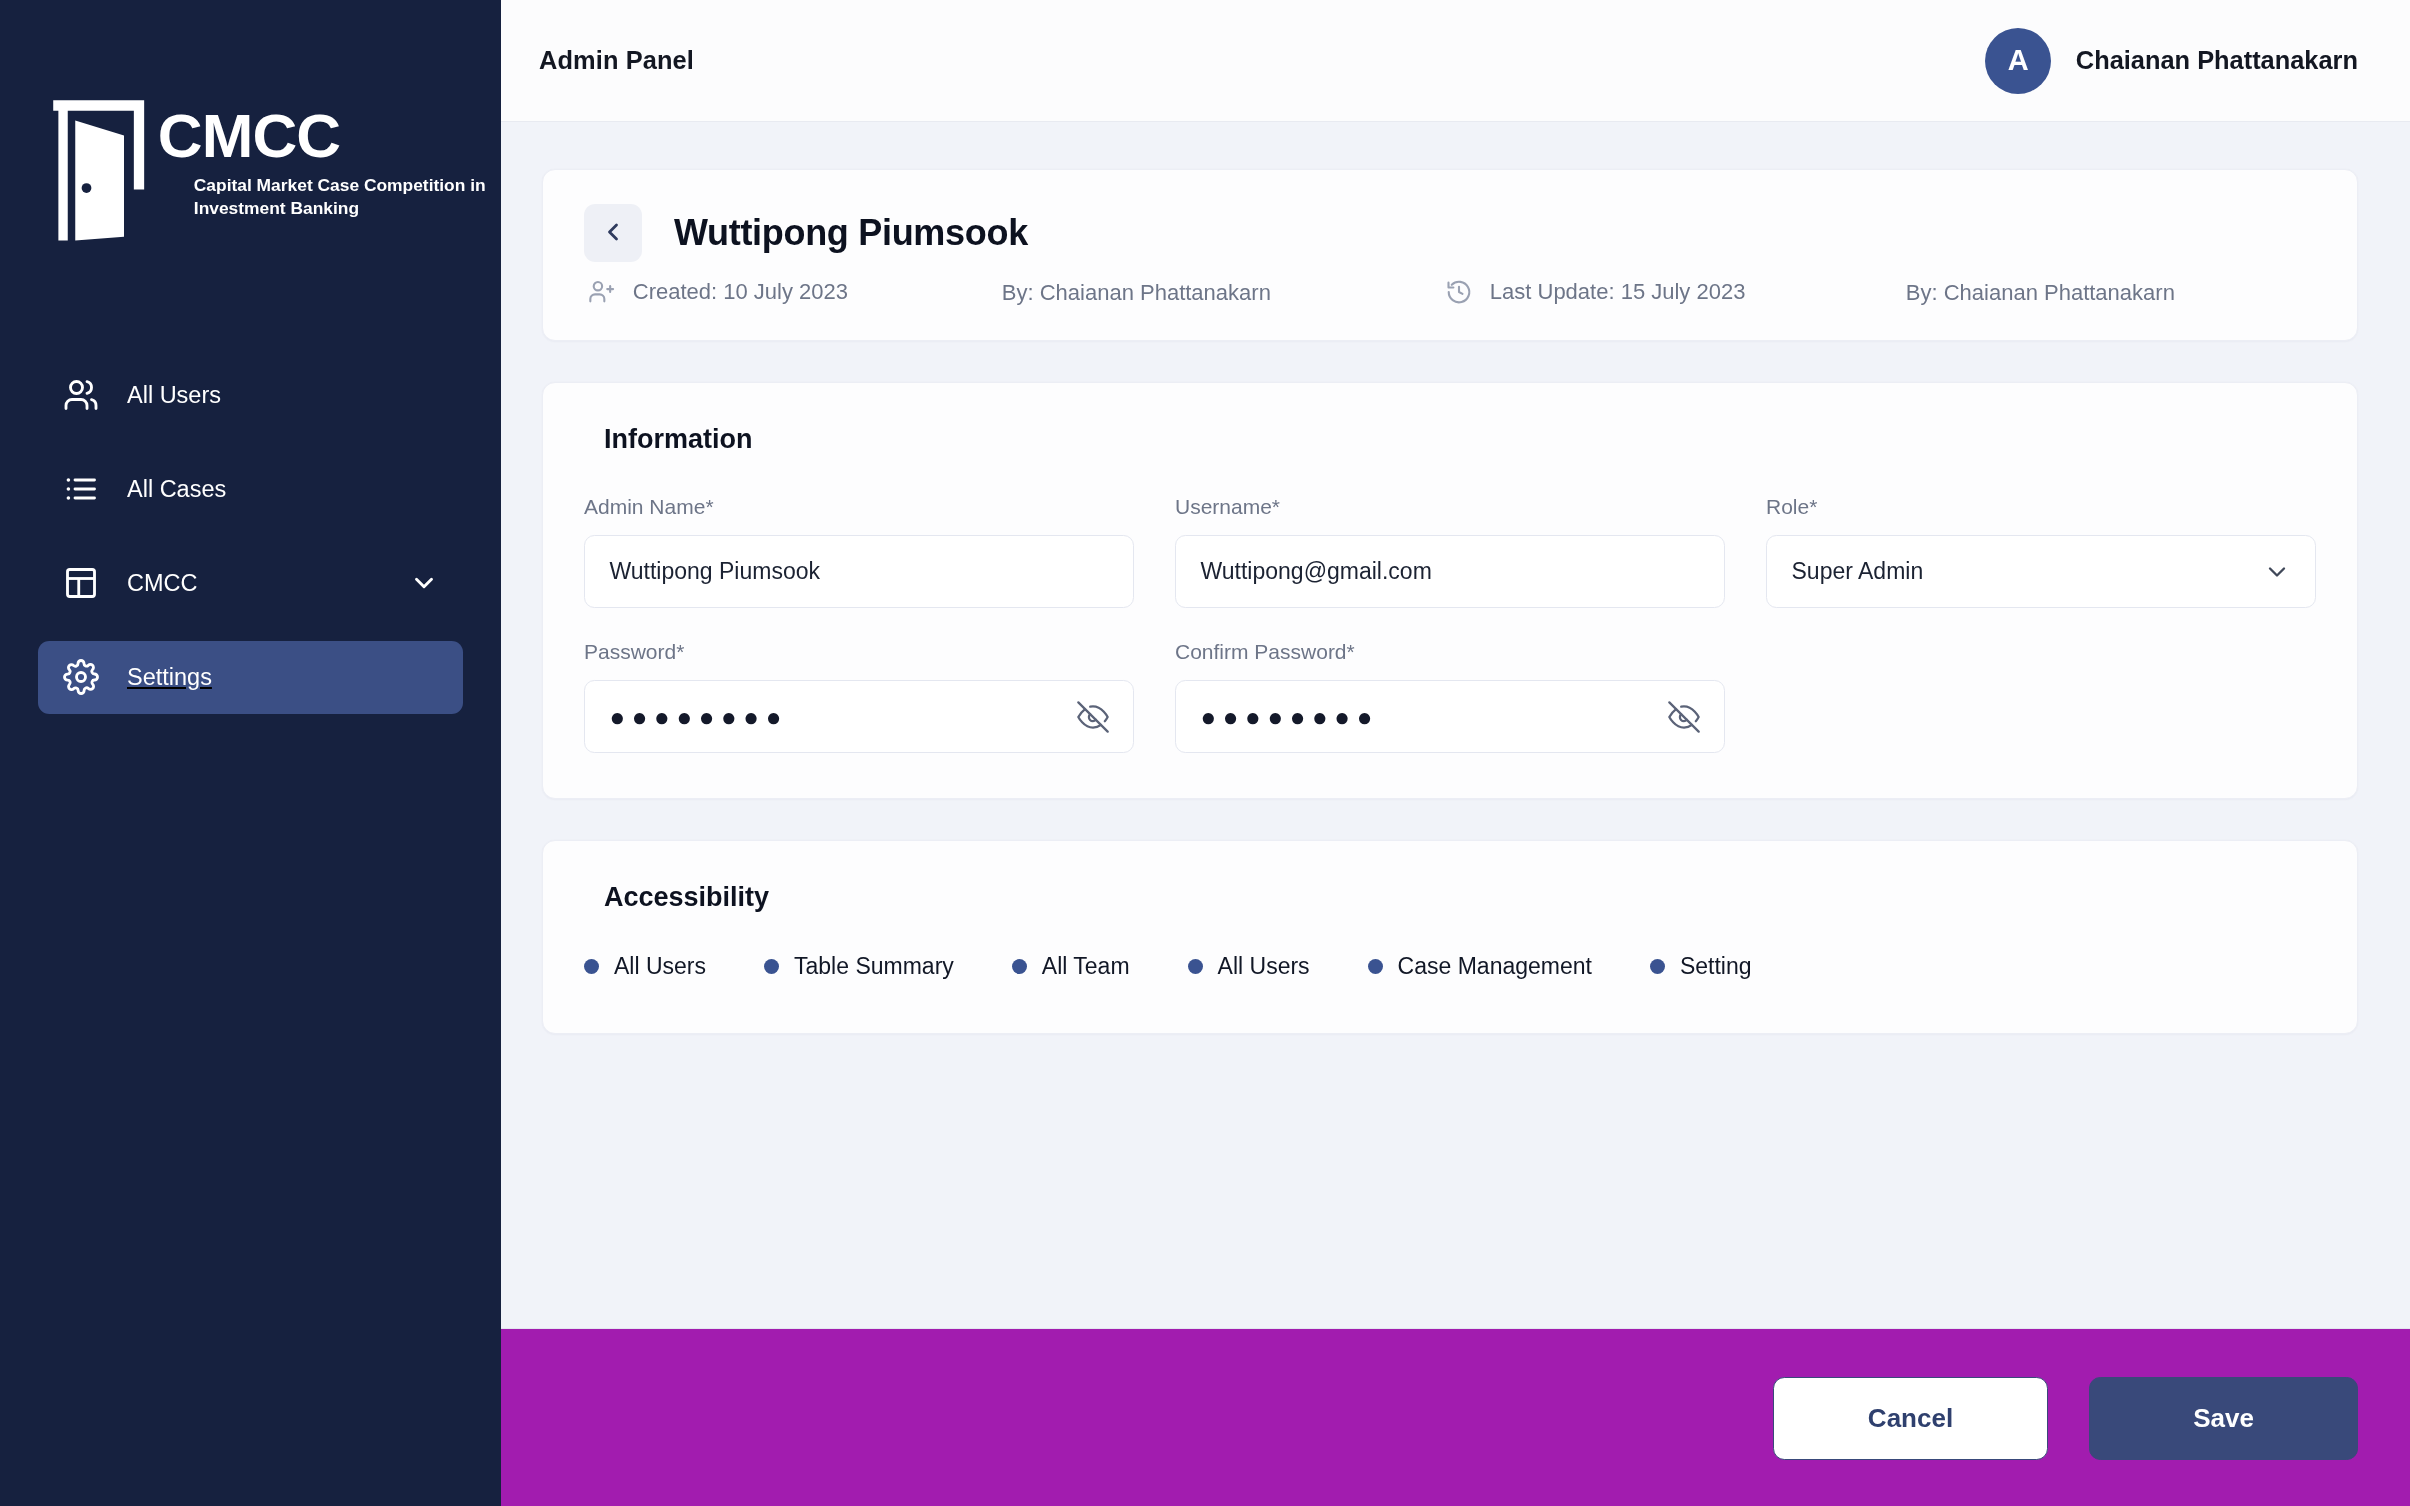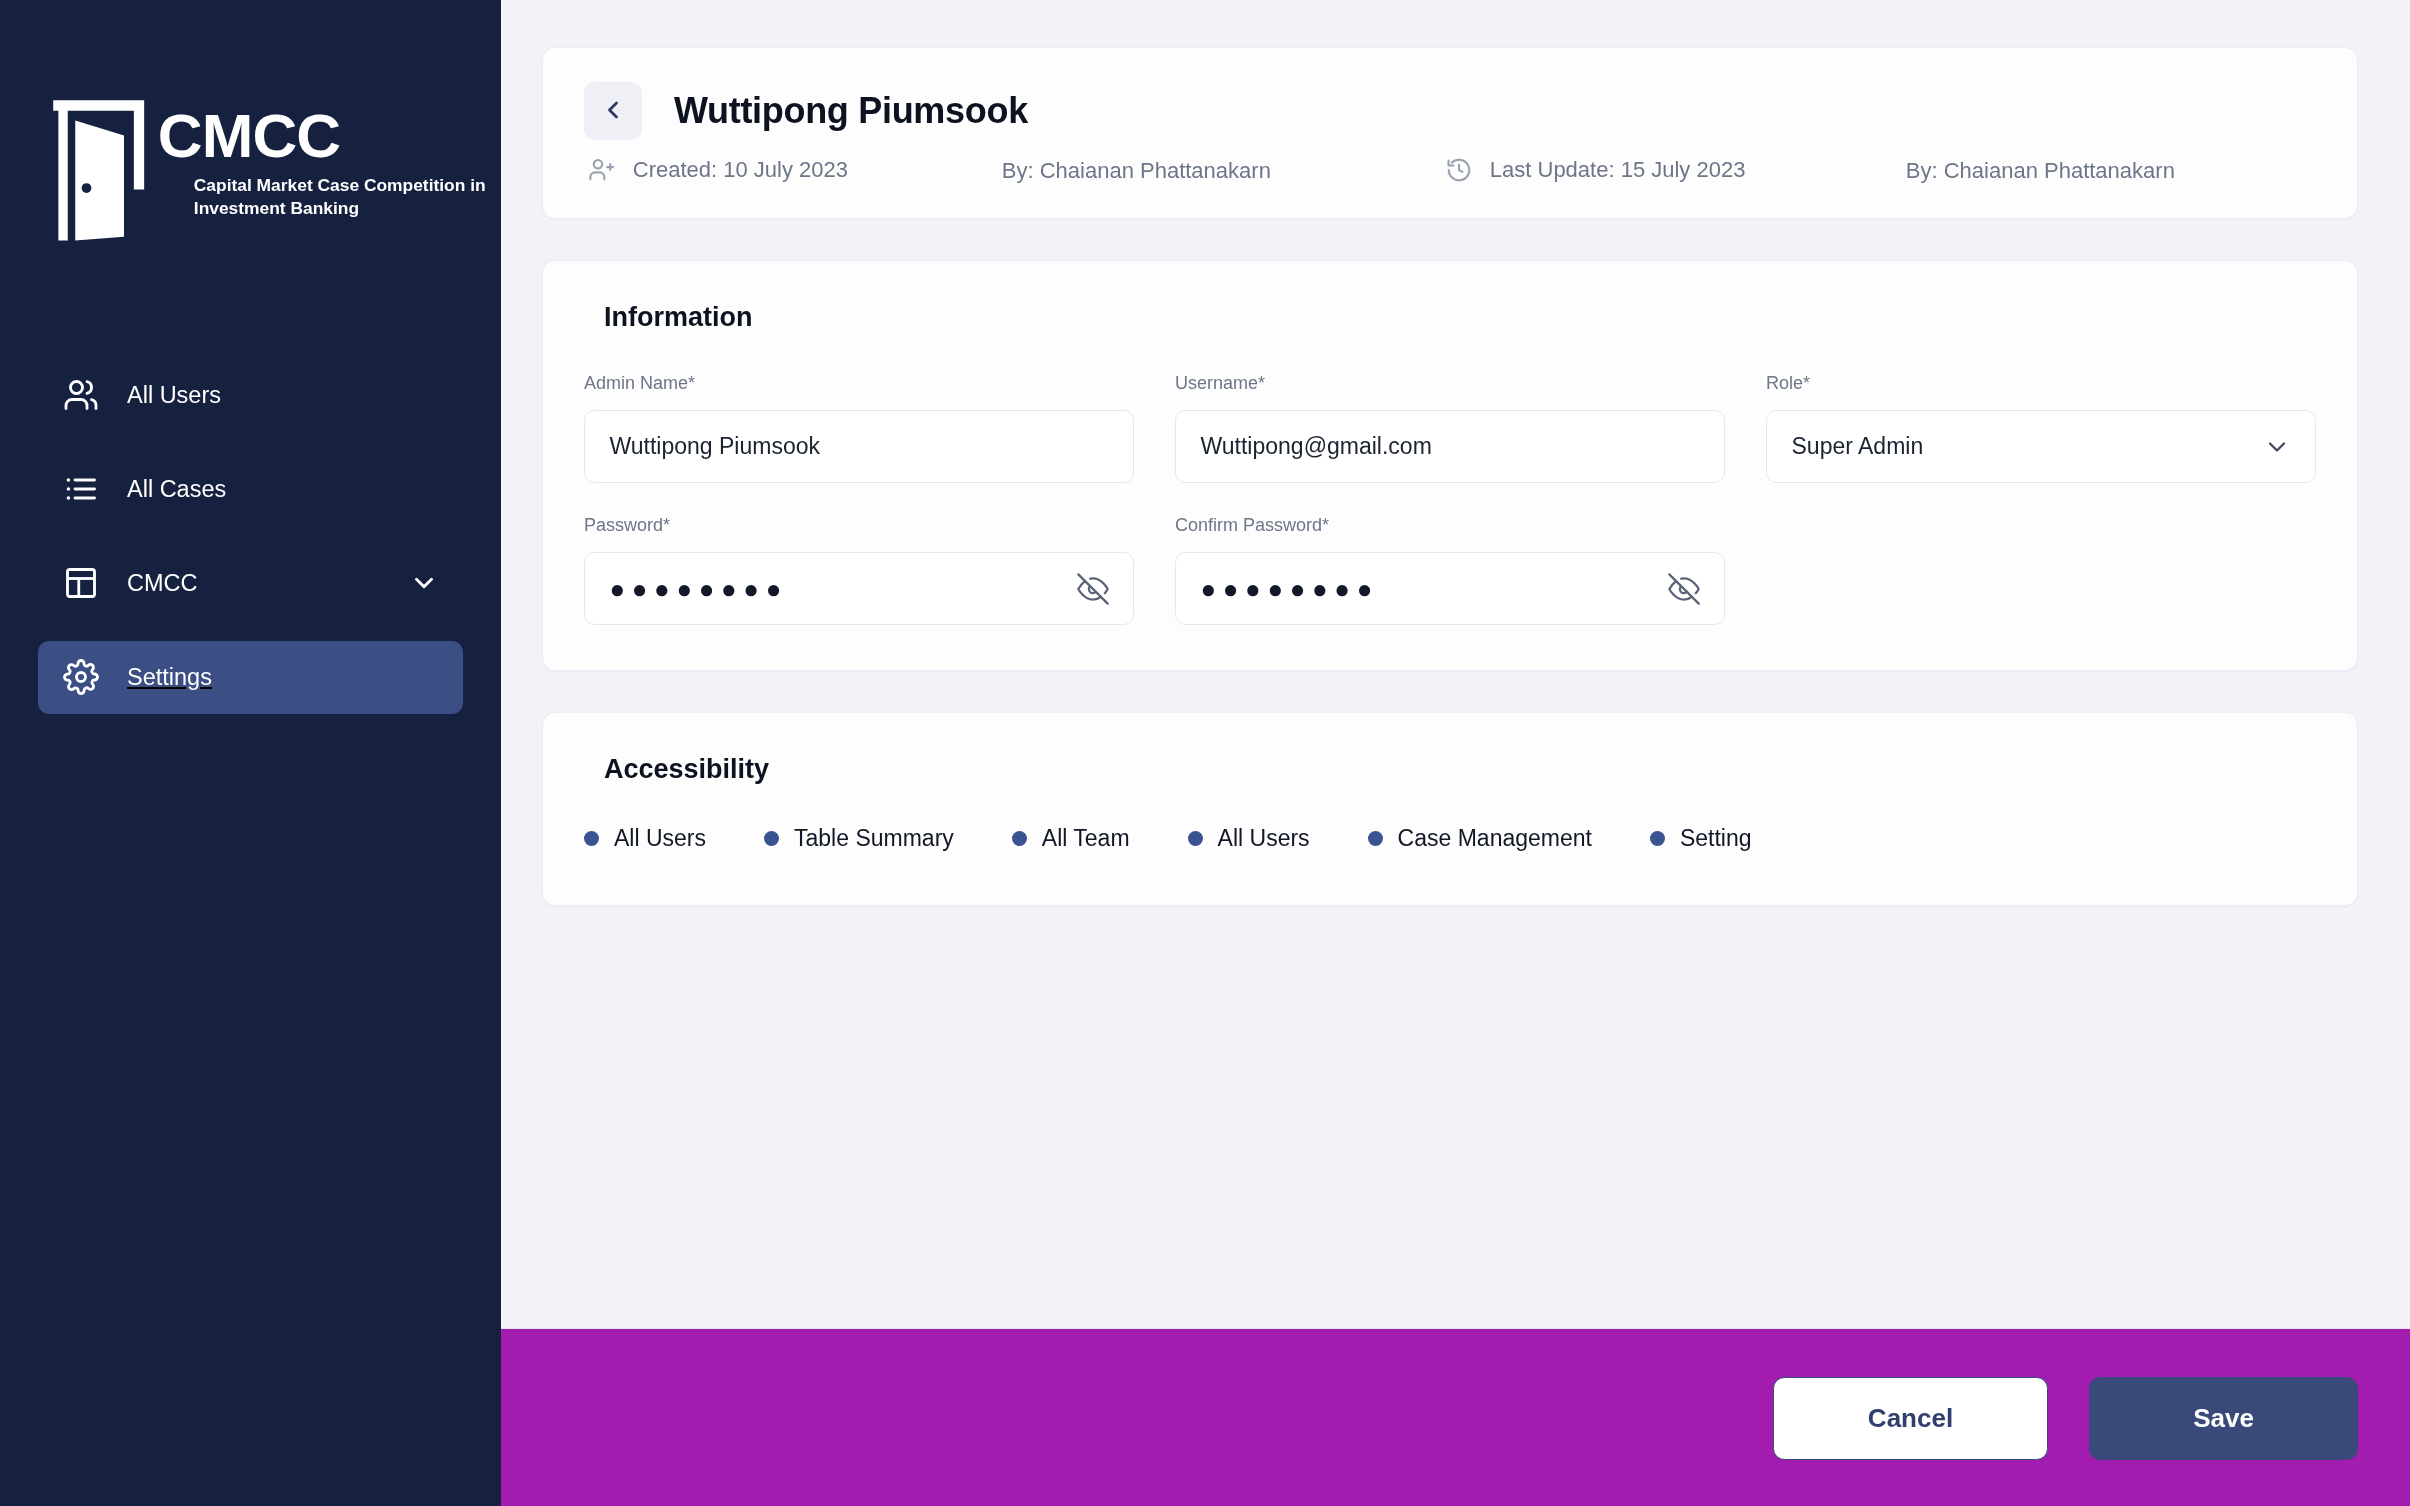--- a/index.html
+++ b/index.html
@@ -229,21 +229,21 @@
     margin-left: 20px;
   }
   .form-grid {
     display: grid;
     grid-template-columns: repeat(3, 1fr);
     column-gap: 41px;
     row-gap: 32px;
   }
   .field-label {
     display: block;
-    font-size: 18px;
+    font-size: 21px;
     color: #6d7588;
     margin-bottom: 16px;
   }
   .field-box {
     height: 73px;
     border: 0.9px solid #e4e7f0;
     border-radius: 10.4px;
     background: #ffffff;
     display: flex;
     align-items: center;
@@ -406,20 +406,27 @@
         </span>
         <span class="nav-label">Settings</span>
       </div>
 
 
     </nav>
   </aside>
 
   <section class="main">
 
+    <header class="topbar">
+      <div class="topbar-title">Admin Panel</div>
+      <div class="topbar-user">
+        <div class="avatar">A</div>
+        <div class="topbar-username">Chaianan Phattanakarn</div>
+      </div>
+    </header>
 
     <div class="content">
 
       <div class="card header-card">
         <div class="header-row">
           <button class="back-btn">
             <span>
               <svg width="28" height="28" viewBox="0 0 24 24" fill="none" stroke="#2f3b5e" stroke-width="2.4" stroke-linecap="round" stroke-linejoin="round">
                 <polyline points="15 18 9 12 15 6"></polyline>
               </svg>

